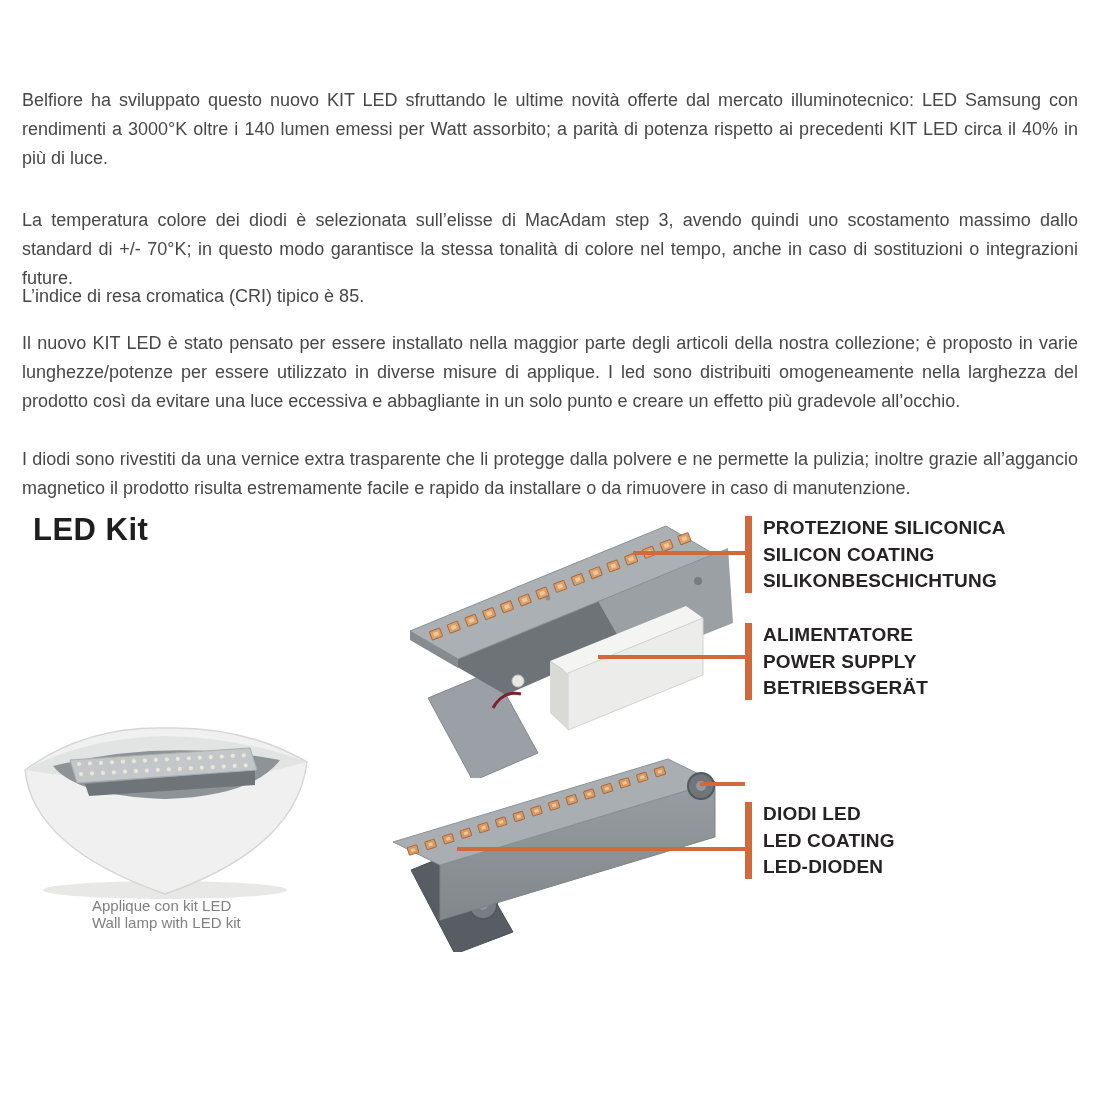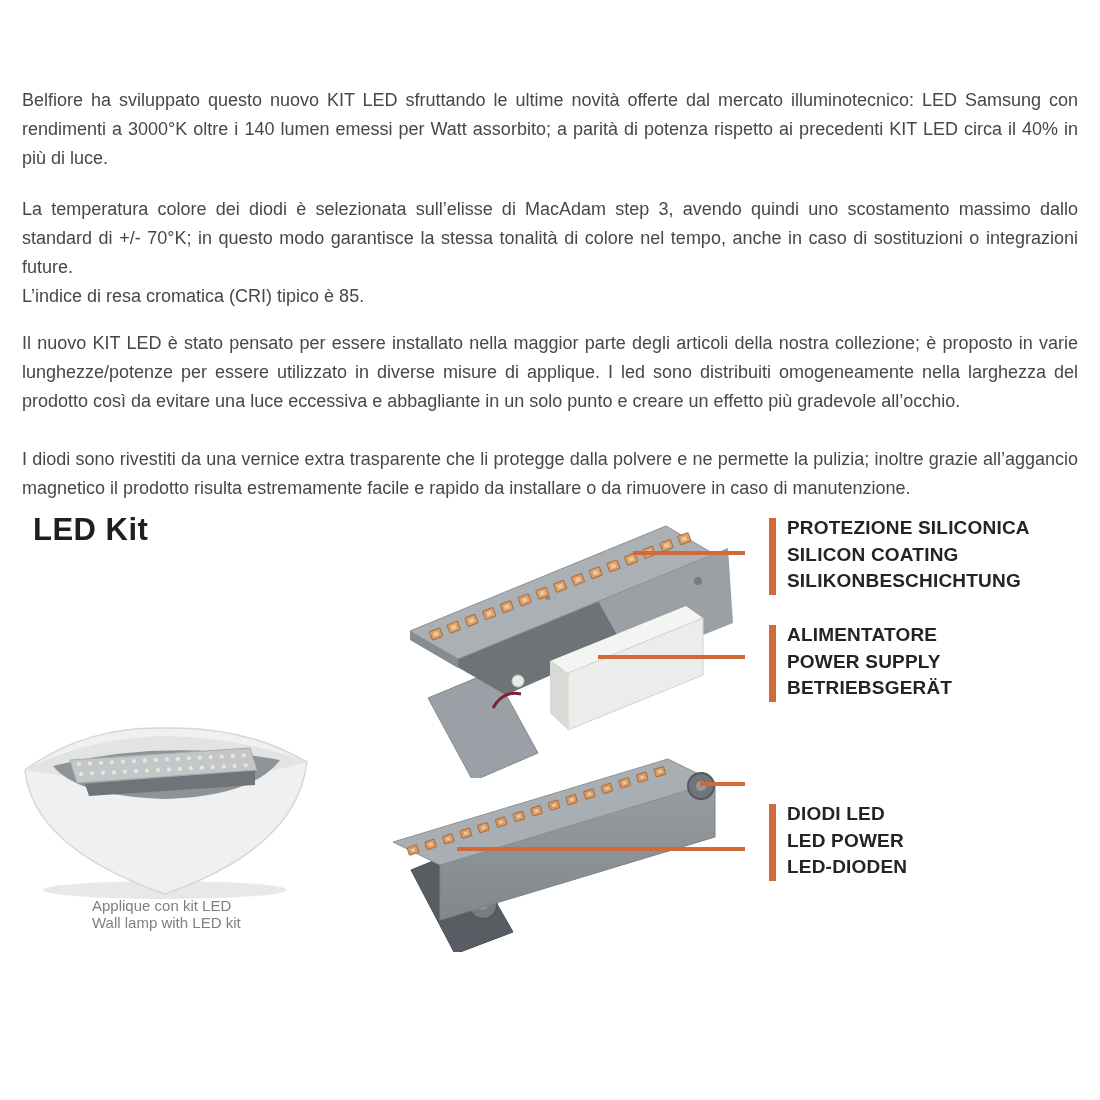--- a/index.html
+++ b/index.html
@@ -6,30 +6,30 @@
   .page{
     position:relative;width:1100px;height:1100px;background:#ffffff;
     font-family:"Liberation Sans", sans-serif;overflow:hidden;
   }
   .body-text{
     position:absolute;left:22px;width:1056px;
     font-size:18px;line-height:29px;color:var(--body_text,#474747);
     text-align:justify;
   }
   #p0{top:86px}
-  #p1{top:195px}
+  #p1{top:206px}
   #p2{top:282px}
   #p3{top:329px}
   #p4{top:445px}
   .section-title{
     position:absolute;left:33px;top:512px;margin:0;
     font-size:31px;font-weight:700;letter-spacing:.5px;
     color:var(--heading_text,#1f1f1f);
   }
-  .callout{position:absolute;left:745px;display:flex;align-items:flex-end;margin-left:24px;}
+  .callout{position:absolute;left:745px;display:flex;align-items:center;}
   #callout-0{top:514px}
   #callout-1{top:621px}
   #callout-2{top:744px}
   #callout-3{top:800px}
   .callout-bar{width:7px;height:77px;background:var(--accent,#d2693c);flex:none;}
   .callout-lines{
     margin-left:11px;padding-top:1px;
     font-size:19px;font-weight:700;line-height:26.5px;letter-spacing:.2px;
     color:var(--callout_text,#272325);white-space:nowrap;
   }
@@ -233,18 +233,18 @@
       <div>POWER SUPPLY</div>
       <div>BETRIEBSGERÄT</div>
     </div>
   </div>
 
 
   <div class="callout" id="callout-3">
     <div class="callout-bar"></div>
     <div class="callout-lines">
       <div>DIODI LED</div>
-      <div>LED POWER</div>
+      <div>LED COATING</div>
       <div>LED-DIODEN</div>
     </div>
   </div>
 
 </div>
 
 </body></html>

